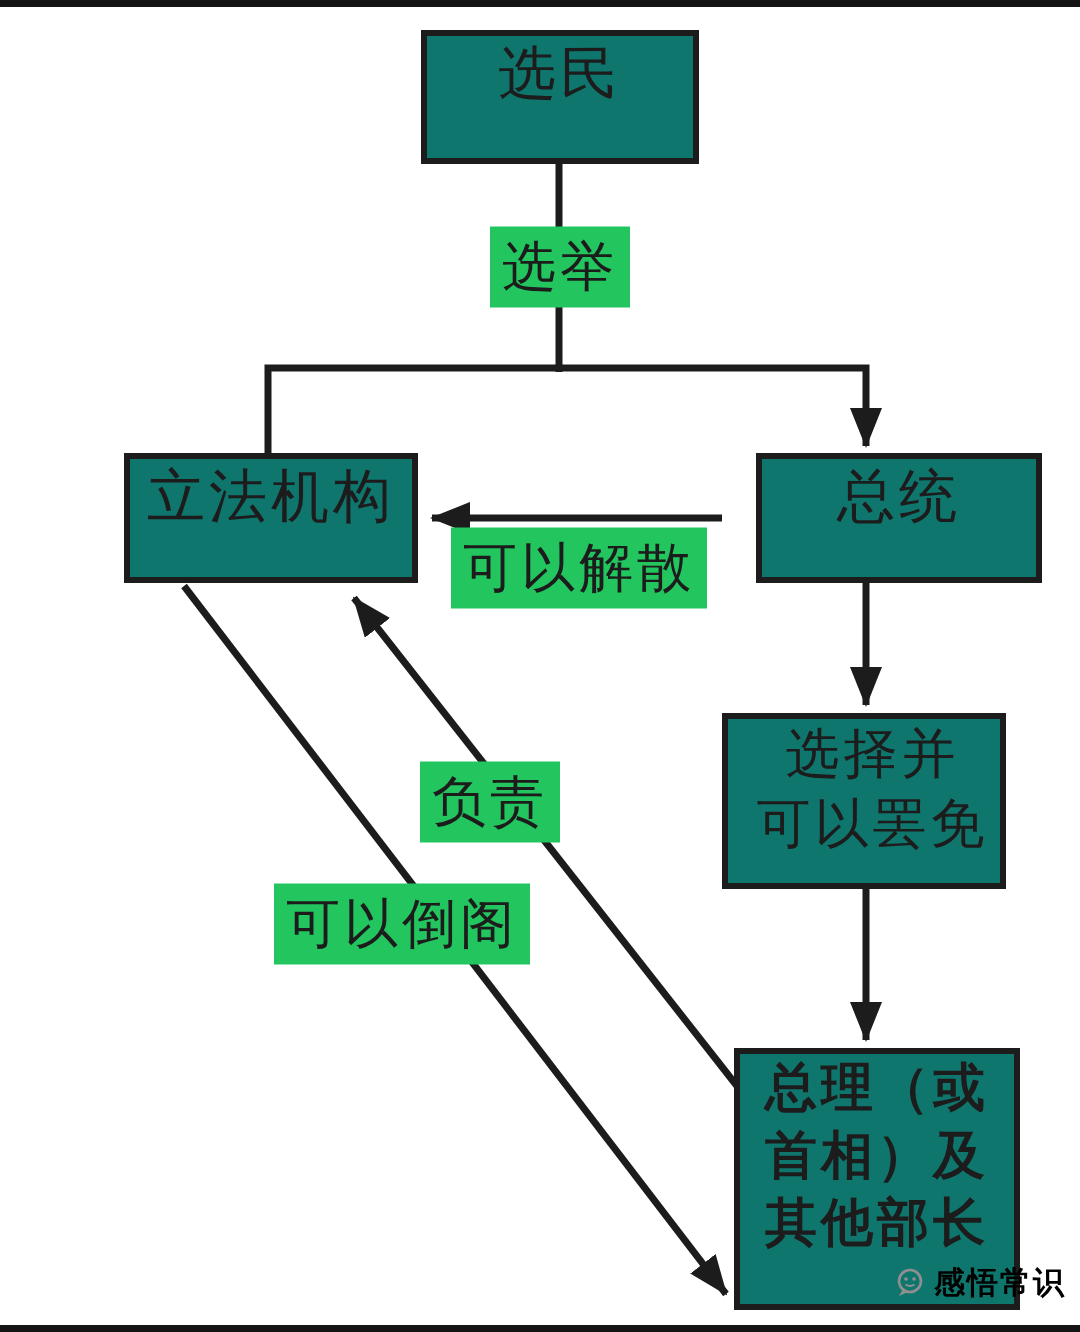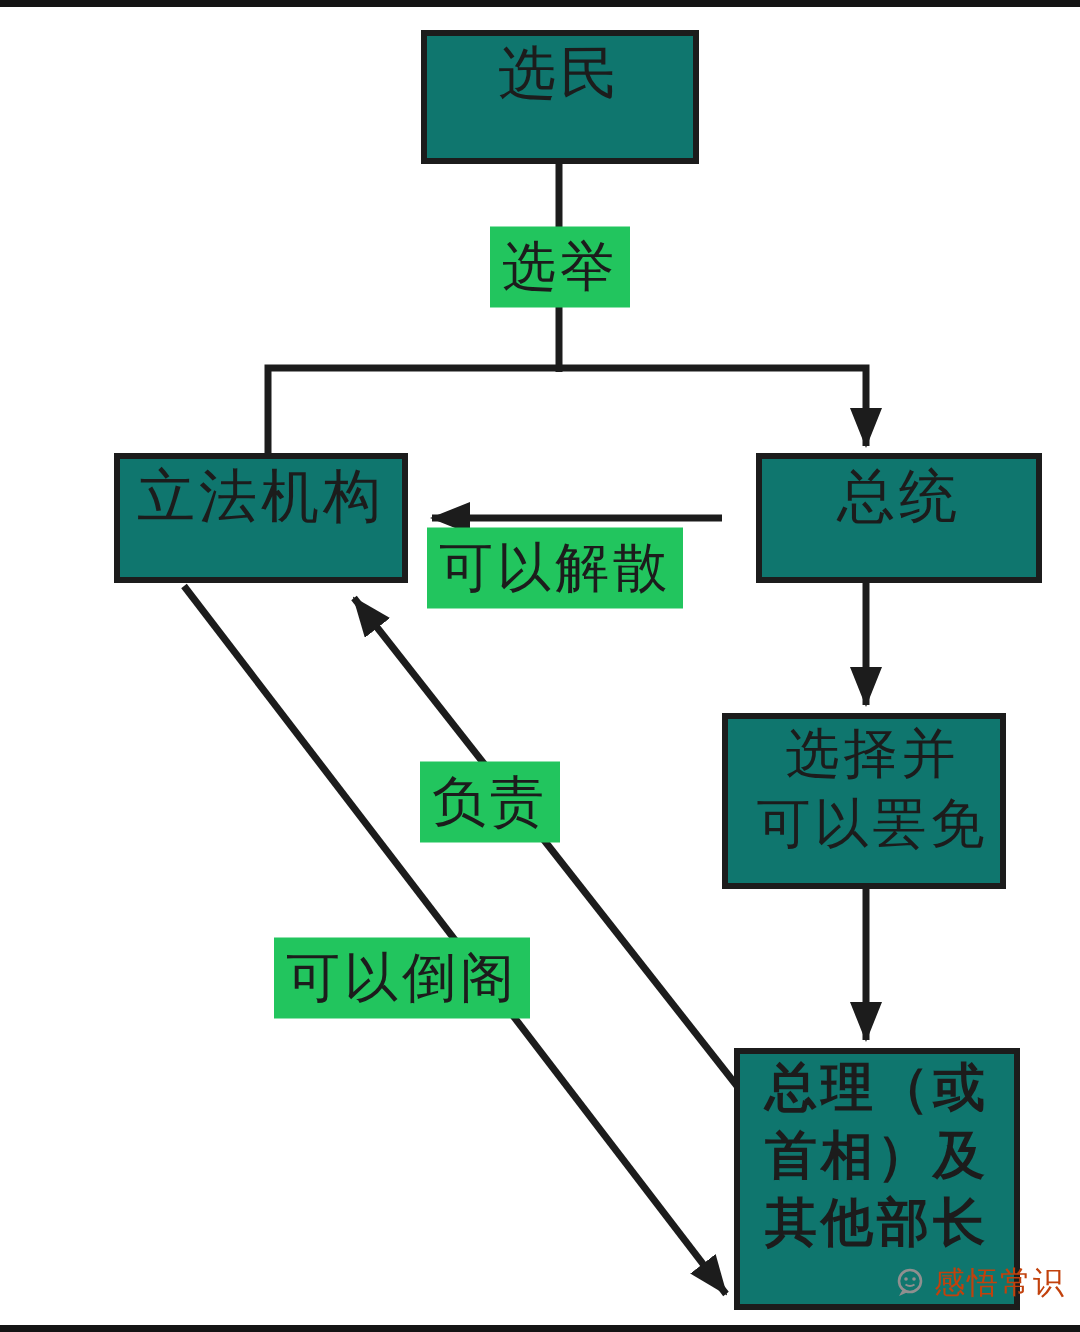--- a/index.html
+++ b/index.html
@@ -45,49 +45,49 @@
     text-align: center;
     font-size: 58px;
     letter-spacing: 4px;
     line-height: 1.3;
   }
   .node .label {
     white-space: pre-line;
   }
 
   .node-voters      { left: 421px; top: 30px;   width: 278px; height: 134px; }
-  .node-legislature { left: 114px; top: 453px;  width: 294px; height: 130px; }
+  .node-legislature { left: 124px; top: 453px;  width: 294px; height: 130px; }
   .node-president   { left: 724px; top: 453px;  width: 286px; height: 130px; margin-left: 32px; }
   .node-select      { left: 722px; top: 713px;  width: 284px; height: 176px; font-size: 54px; padding-left: 17px; }
   .node-premier     { left: 734px; top: 1048px; width: 286px; height: 262px; font-size: 52px; font-weight: bold; }
 
   .edge-label {
     position: absolute;
     transform: translate(-50%, -50%);
     background: #22c55e;
     padding: 4px 12px;
     font-size: 54px;
     letter-spacing: 4px;
     white-space: nowrap;
   }
   .edge-label-election    { left: 560px; top: 267px; }
-  .edge-label-dissolve    { left: 555px; top: 568px; font-family: Liberation Serif, serif; }
+  .edge-label-dissolve    { left: 579px; top: 568px; font-family: Liberation Serif, serif; }
   .edge-label-responsible { left: 490px; top: 802px; }
-  .edge-label-topple      { left: 402px; top: 978px; font-family: Liberation Serif, serif; }
+  .edge-label-topple      { left: 402px; top: 924px; font-family: Liberation Serif, serif; }
 
   .watermark {
     position: absolute;
     right: 14px;
     top: 1262px;
     display: flex;
     align-items: center;
     gap: 7px;
-    color: #c2410c;
+    color: #000000;
     font-size: 31px;
-    font-weight: normal;
+    font-weight: bold;
     font-family: "Liberation Sans", sans-serif;
     letter-spacing: 2px;
   }
 </style>
 </head>
 <body>
 
 <div class="frame-bar top"></div>
 <div class="frame-bar bottom"></div>
 

